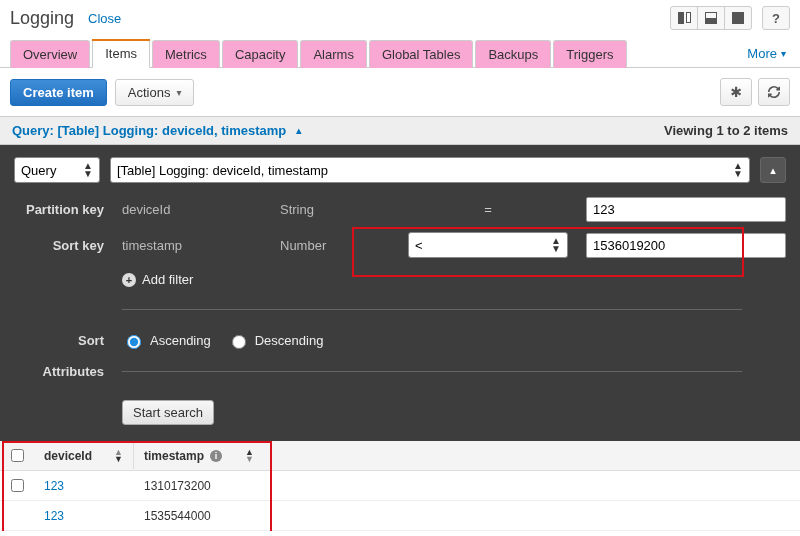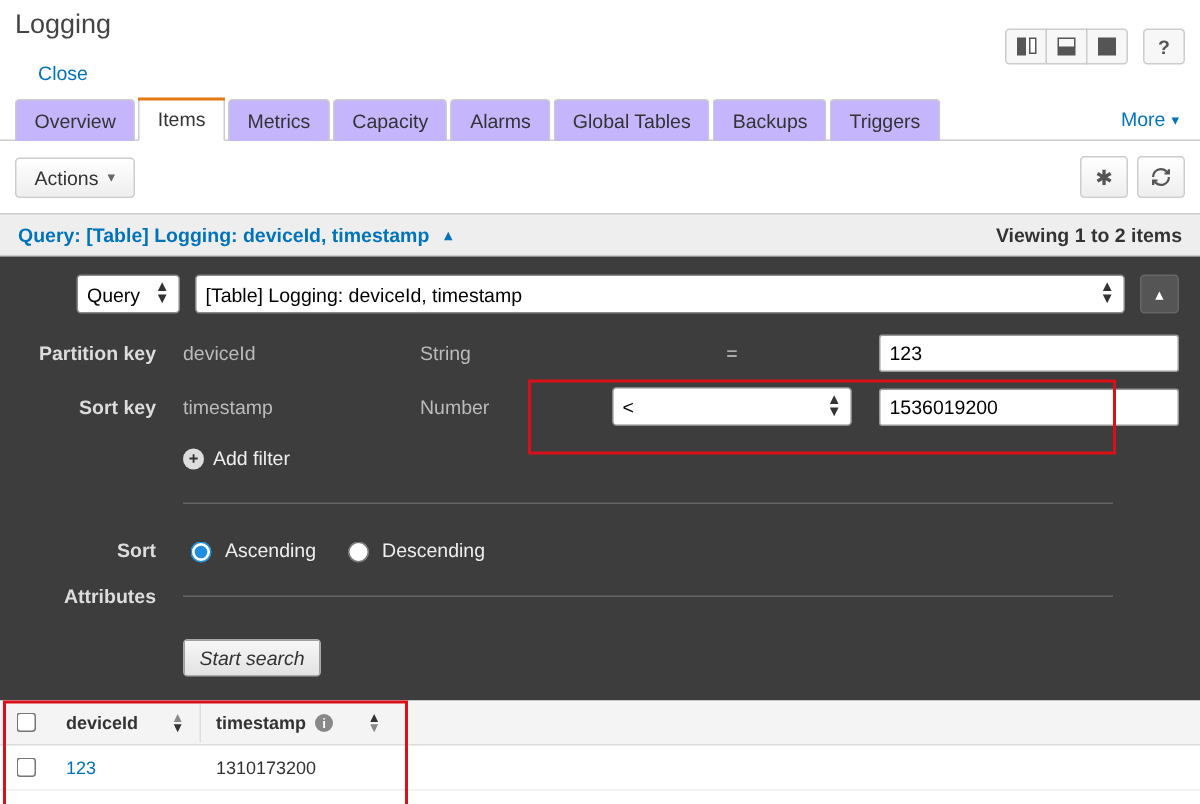--- a/index.html
+++ b/index.html
@@ -10,21 +10,21 @@
     color: #333;
     background: #fff;
     width: 800px;
   }
   .header {
     display: flex;
     align-items: center;
     justify-content: space-between;
     padding: 6px 10px 2px 10px;
   }
-  .header-left { display:flex; align-items:center; gap:14px;flex-direction:column; }
+  .header-left { display:flex; align-items:center; gap:14px; }
   .page-title { font-size: 18px; color:#444; }
   .close-link { color:#0073bb; font-size:13px; }
   .header-right { display:flex; align-items:center; gap:0; }
   .view-btn {
     width:28px; height:24px; border:1px solid #ccc; background:#f7f7f7;
     display:flex; align-items:center; justify-content:center; margin-left:-1px;
     cursor:pointer;
   }
   .view-btn:first-child{ border-radius:3px 0 0 3px; margin-left:12px;}
   .view-btn.last{ border-radius:0 3px 3px 0;}
@@ -36,21 +36,21 @@
   .icon-box { display:flex; gap:2px;}
   .sq { width:6px; height:12px; background:#555; }
   .sq.half{ background:#fff; border:1px solid #555; width:5px; height:11px;}
   .sq.full{ width:12px;}
   .tabs-row {
     display:flex; align-items:flex-end; border-bottom:1px solid #ccc; padding:6px 10px 0 10px;
     gap:2px;
   }
   .tab {
     padding:6px 12px; border:1px solid #ccc; border-bottom:none;
-    background:#c4b5fd; border-radius:3px 3px 0 0; color:#333; cursor:pointer;
+    background:#f9a8d4; border-radius:3px 3px 0 0; color:#333; cursor:pointer;
     font-size:13px; position:relative; top:1px;
   }
   .tab.active {
     background:#fff; border-bottom:1px solid #fff; font-weight:500;
   }
   .tab.active::before{
     content:""; position:absolute; top:-1px; left:-1px; right:-1px; height:2px; background:#e47911;
   }
   .more-link { margin-left:auto; color:#0073bb; display:flex; align-items:center; gap:4px; padding:6px 4px; cursor:pointer;}
   .toolbar {
@@ -74,21 +74,21 @@
   .query-panel{
     background:#3d3d3d; color:#ddd; padding:12px 14px 16px;
   }
   .qp-row{ display:flex; align-items:center; gap:10px; }
   .select{
     background:#fff; color:#000; border:1px solid #888; border-radius:3px;
     padding:4px 6px; font-size:13px; display:flex; align-items:center; justify-content:space-between;
     cursor:pointer;
   }
   .select .updown{ font-size:10px; line-height:8px; display:flex; flex-direction:column; margin-left:6px; color:#333;}
-  .sel-small{ width:69px;margin-left:37px;}
+  .sel-small{ width:86px;}
   .sel-wide{ flex:1; }
   .collapse-btn{
     width:26px; height:26px; background:#555; border:1px solid #666; border-radius:3px;
     display:flex; align-items:center; justify-content:center; cursor:pointer; color:#fff;
   }
   .form-grid{
     display:grid; grid-template-columns:90px 140px 110px 160px 200px;
     gap:10px 18px; align-items:center; margin-top:14px;
   }
   .lbl{ color:#ddd; font-weight:600; text-align:right;}
@@ -102,21 +102,21 @@
   .red-box{ position:absolute; border:2px solid #d9101a; pointer-events:none;}
   .addfilter{ grid-column:2 / span 4; display:flex; align-items:center; gap:6px; color:#eee; cursor:pointer; padding-top:4px;}
   .plus-circle{ width:14px; height:14px; border-radius:50%; background:#ddd; color:#333; font-weight:bold; display:flex; align-items:center; justify-content:center; font-size:11px;}
   .hr{ height:1px; background:#666; margin:12px 0; grid-column:1 / -1; width: 620px; margin-left: 0;}
   .radio-group{ display:flex; gap:16px; align-items:flex-start;}
   .radio{ display:flex; align-items:center; gap:6px; color:#eee;}
   .radio input{ accent-color:#1f8ee0; width:14px; height:14px;}
   .start-btn{
     grid-column:2; margin-top:6px;
     background:linear-gradient(#f7f7f7,#e3e3e3); border:1px solid #aaa; border-radius:3px;
-    padding:4px 10px; color:#333; cursor:pointer; width:fit-content;font-style:italic;
+    padding:4px 10px; color:#333; cursor:pointer; width:fit-content;
   }
   .results{
     padding: 0;
   }
   .res-header{
     display:flex; align-items:center; background:#f4f4f4; border-bottom:1px solid #ddd;
     height:30px; font-weight:600; font-size:12px; color:#333;
   }
   .res-header .cell,.res-row .cell{ padding:6px 10px;}
   .chk-cell{ width:34px; display:flex; align-items:center; justify-content:center;}
@@ -168,20 +168,21 @@
   <div class="tab">Global Tables</div>
   <div class="tab">Backups</div>
   <div class="tab">Triggers</div>
   <div class="more-link">
     <span>More</span>
     <span style="font-size:10px;">▾</span>
   </div>
 </div>
 
 <div class="toolbar">
+  <div class="btn primary">Create item</div>
   <div class="btn">
     <span>Actions</span>
     <span style="font-size:10px;color:#666;">▾</span>
   </div>
   <div class="toolbar-right">
     <div class="icon-btn">
       <span style="color:#555;font-size:14px;">✱</span>
     </div>
     <div class="icon-btn">
       <svg width="14" height="14" viewBox="0 0 24 24" fill="none" stroke="#555" stroke-width="2.5">

